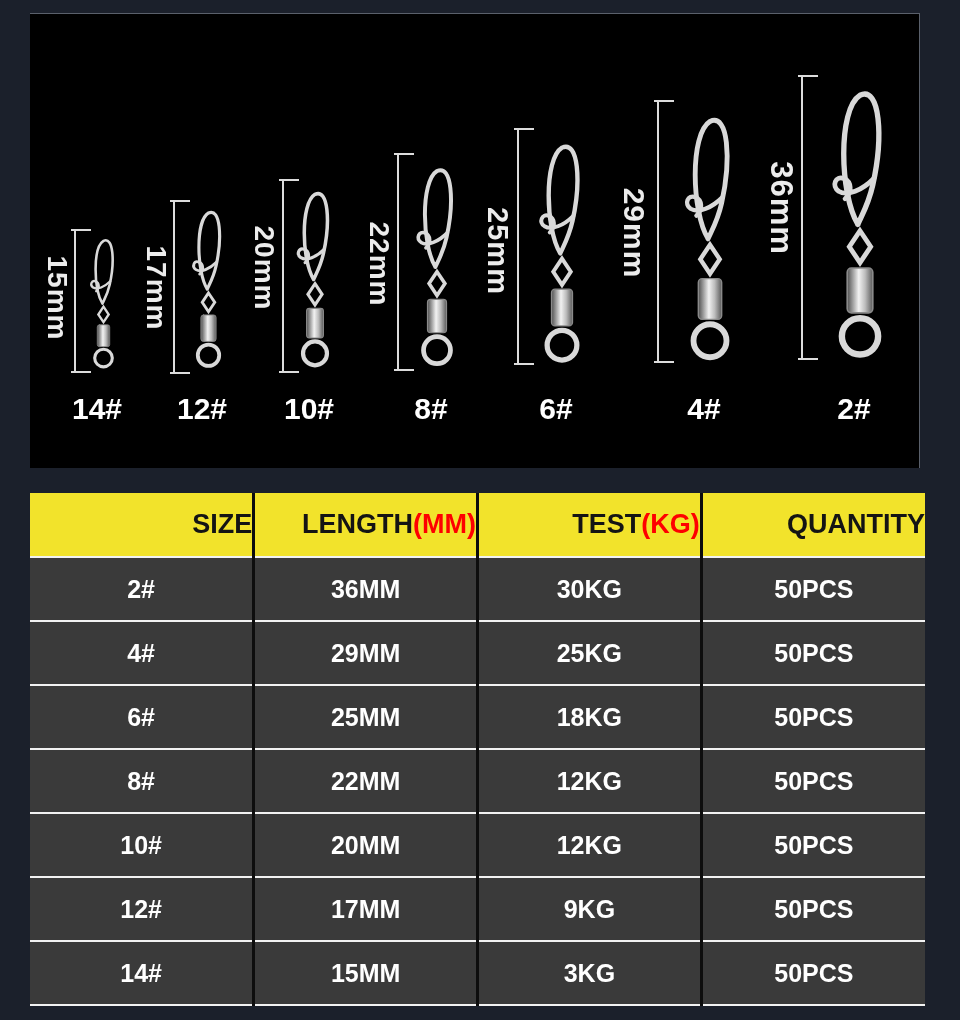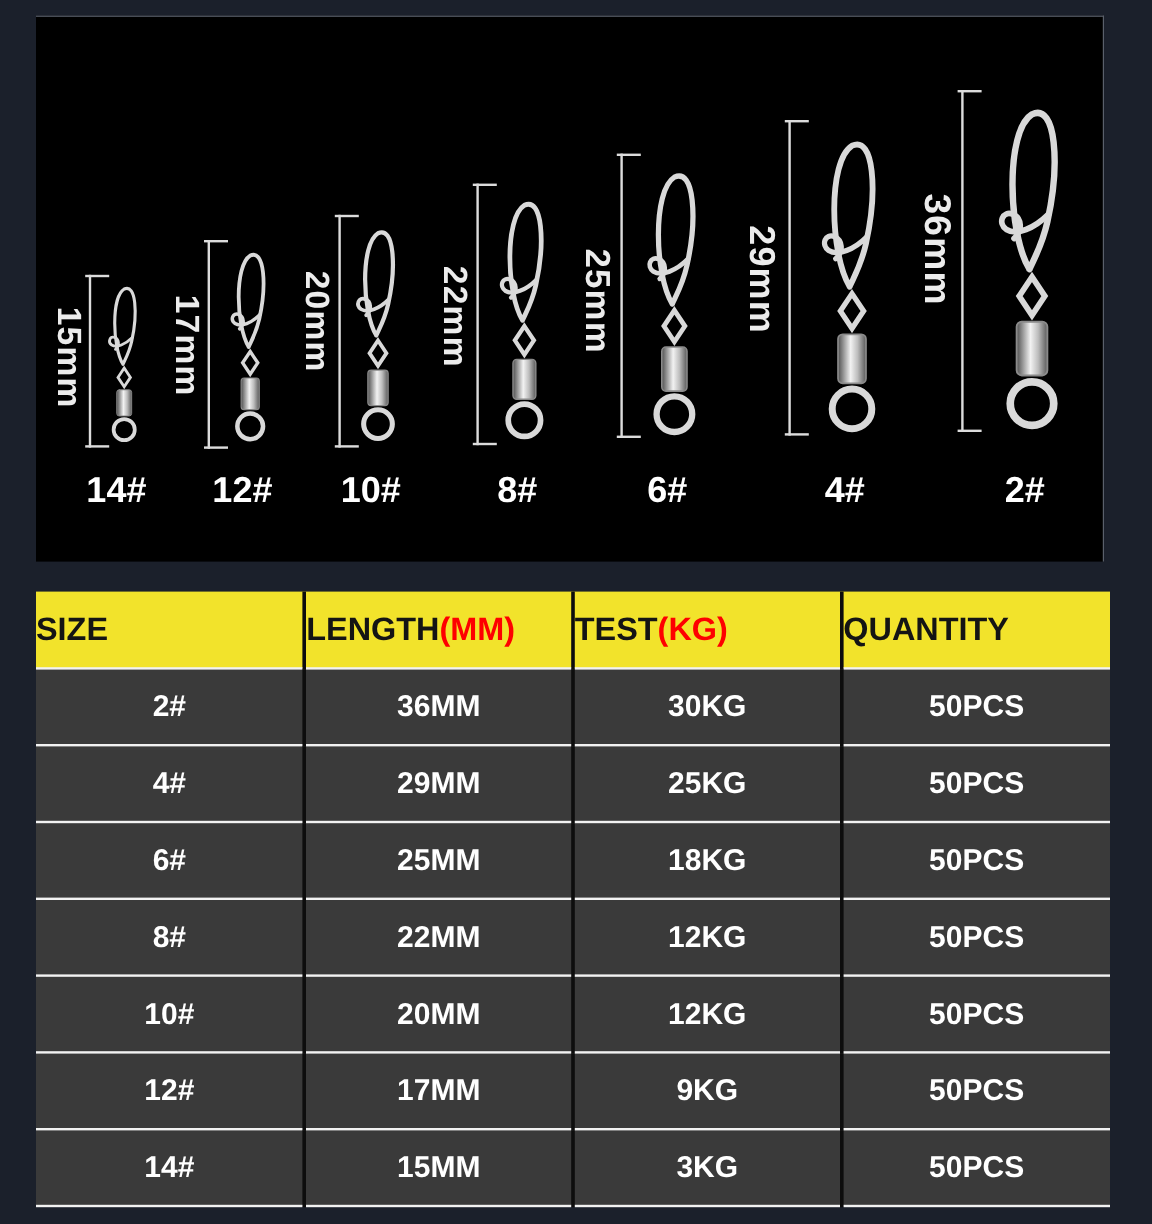--- a/index.html
+++ b/index.html
@@ -27,21 +27,21 @@
     position:absolute;color:#ffffff;font-weight:bold;font-size:30px;
     transform:translate(-50%,-50%);white-space:nowrap;
   }
   
   .spec-table{
     position:absolute;left:30px;top:493px;width:895px;
     border-collapse:collapse;table-layout:fixed;
   }
   .spec-table th{
     background:#f2e32b;color:#141414;
-    font-size:27px;font-weight:bold;text-align:left;
+    font-size:27px;font-weight:bold;text-align:right;
     height:63px;padding:0;
     border-left:3px solid #0d0d0d;
   }
   .spec-table th:first-child{border-left:none;}
   .spec-table th .unit{color:#fe0000;}
   .spec-table td{
     background:#3a3a3a;color:#ffffff;
     font-size:25px;font-weight:bold;text-align:center;
     height:62px;padding:0;
     border-top:2px solid #f2f2f2;

